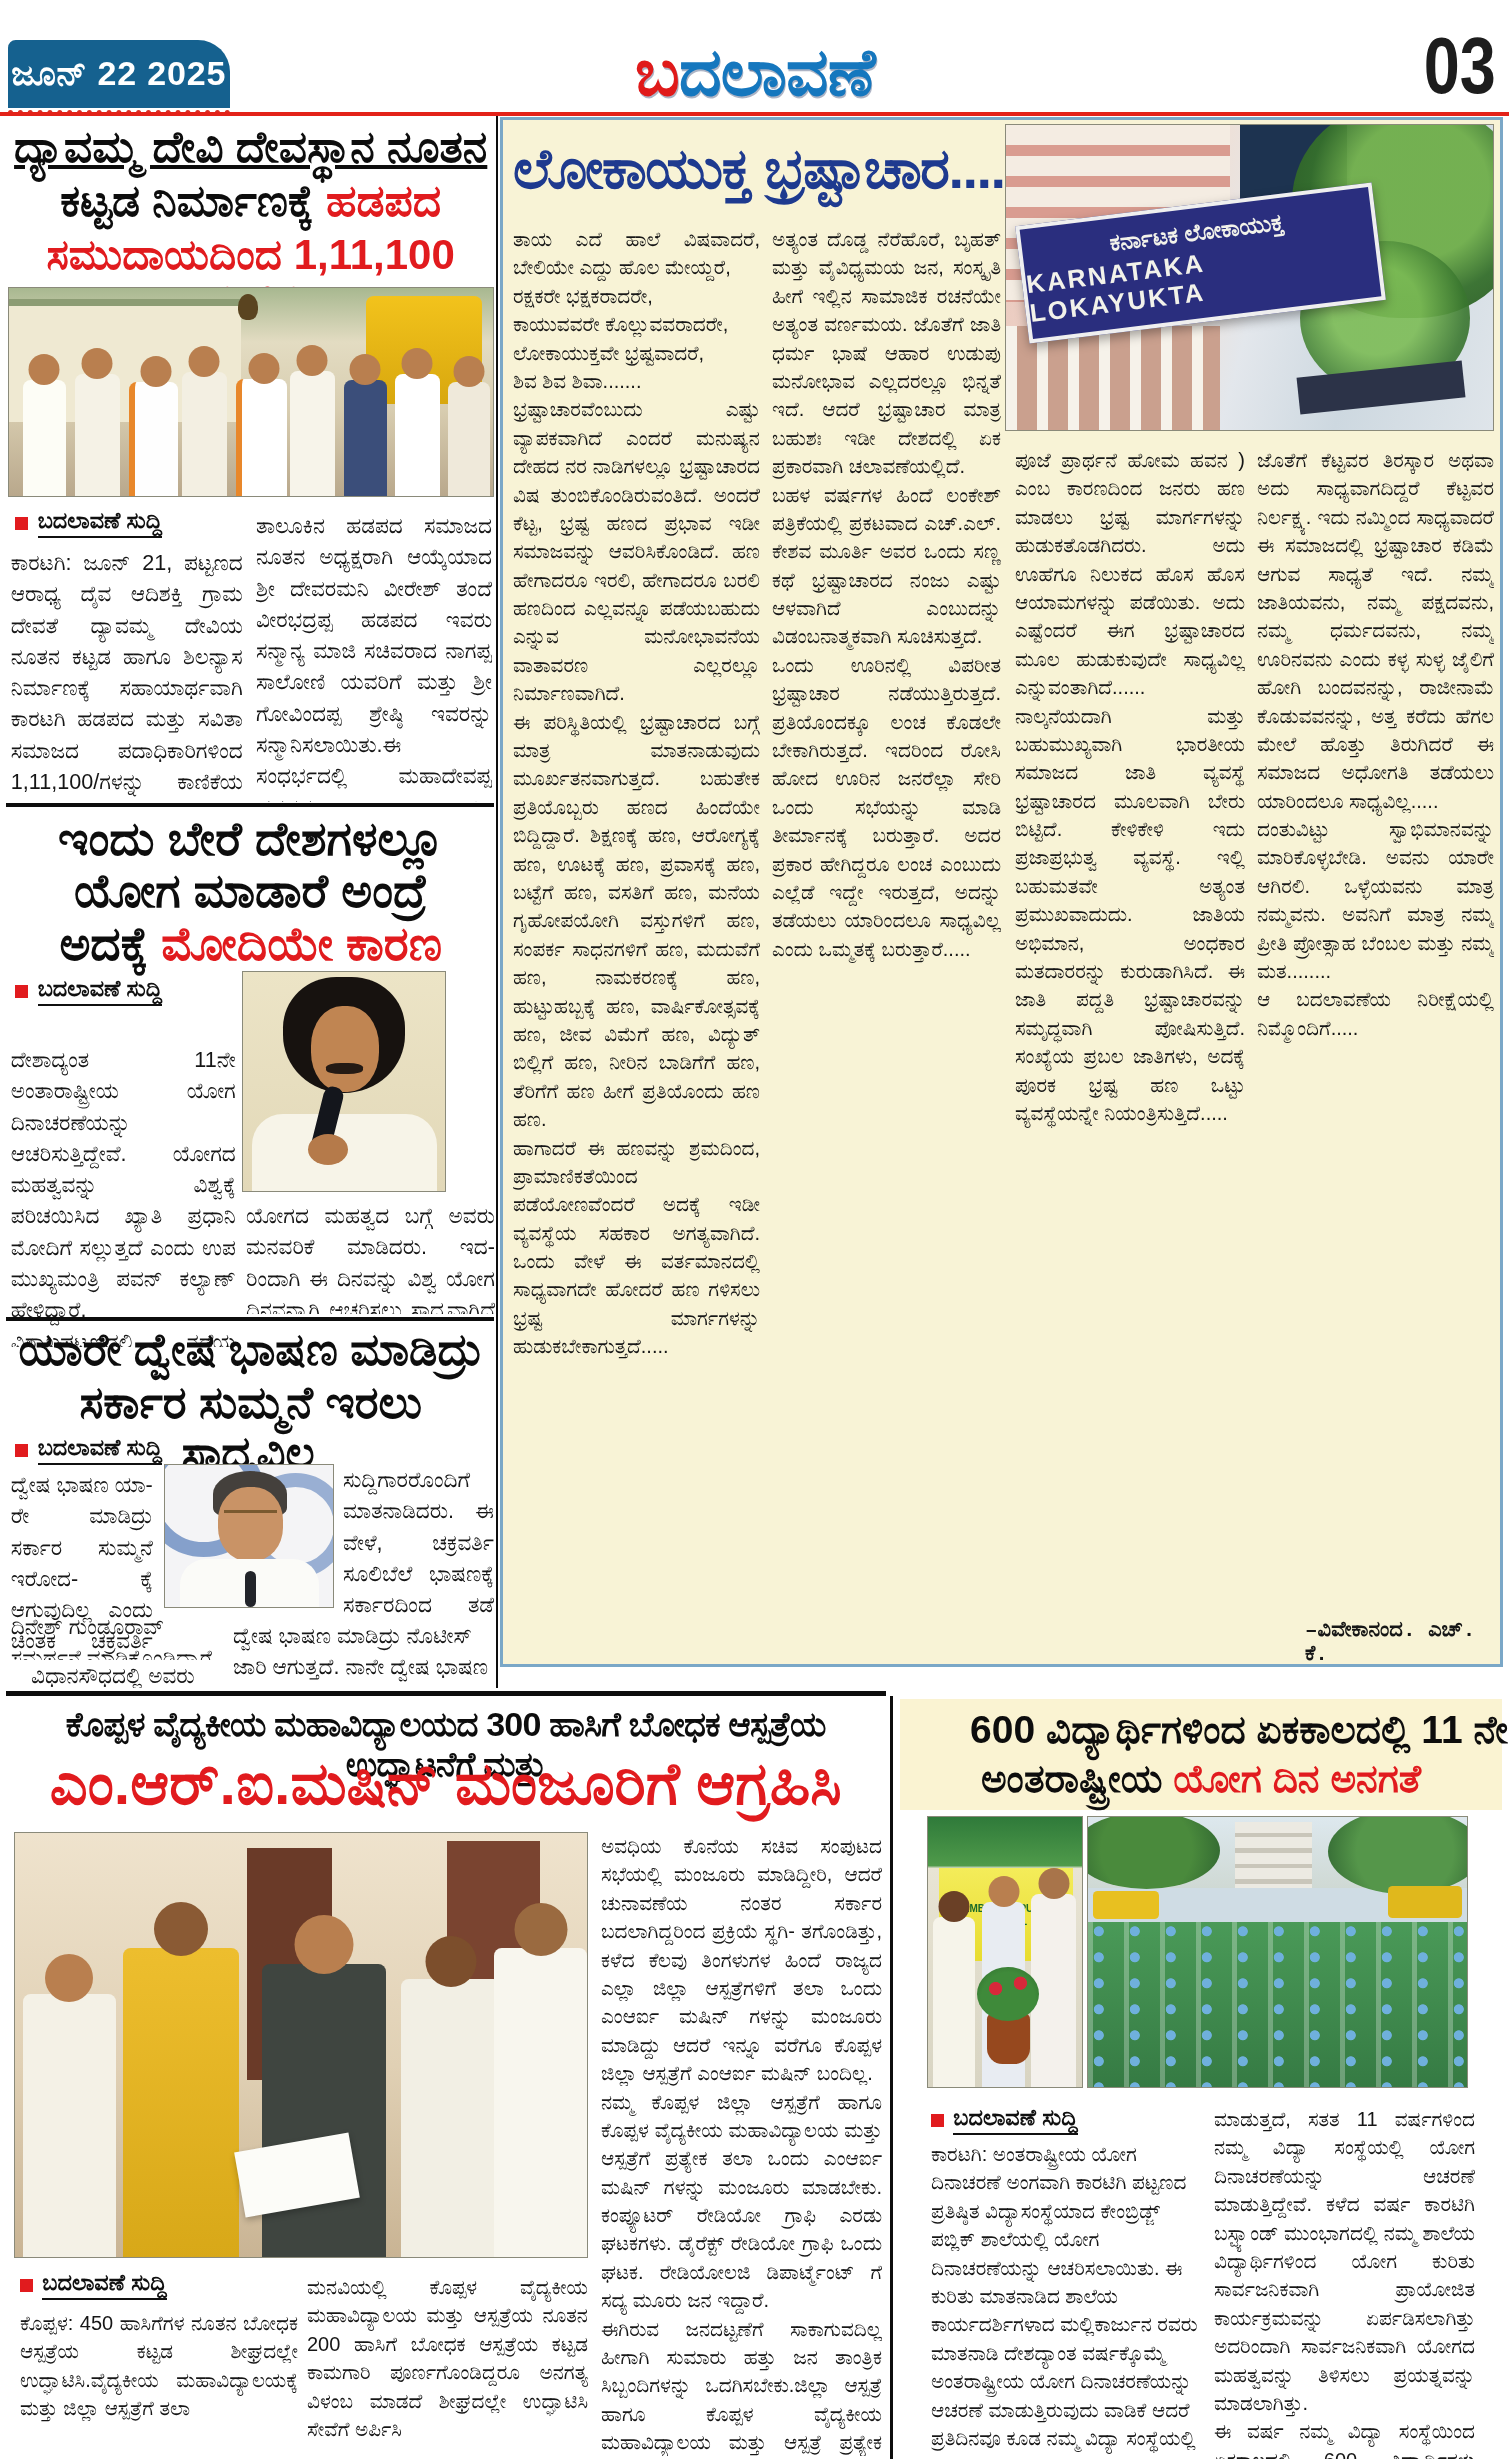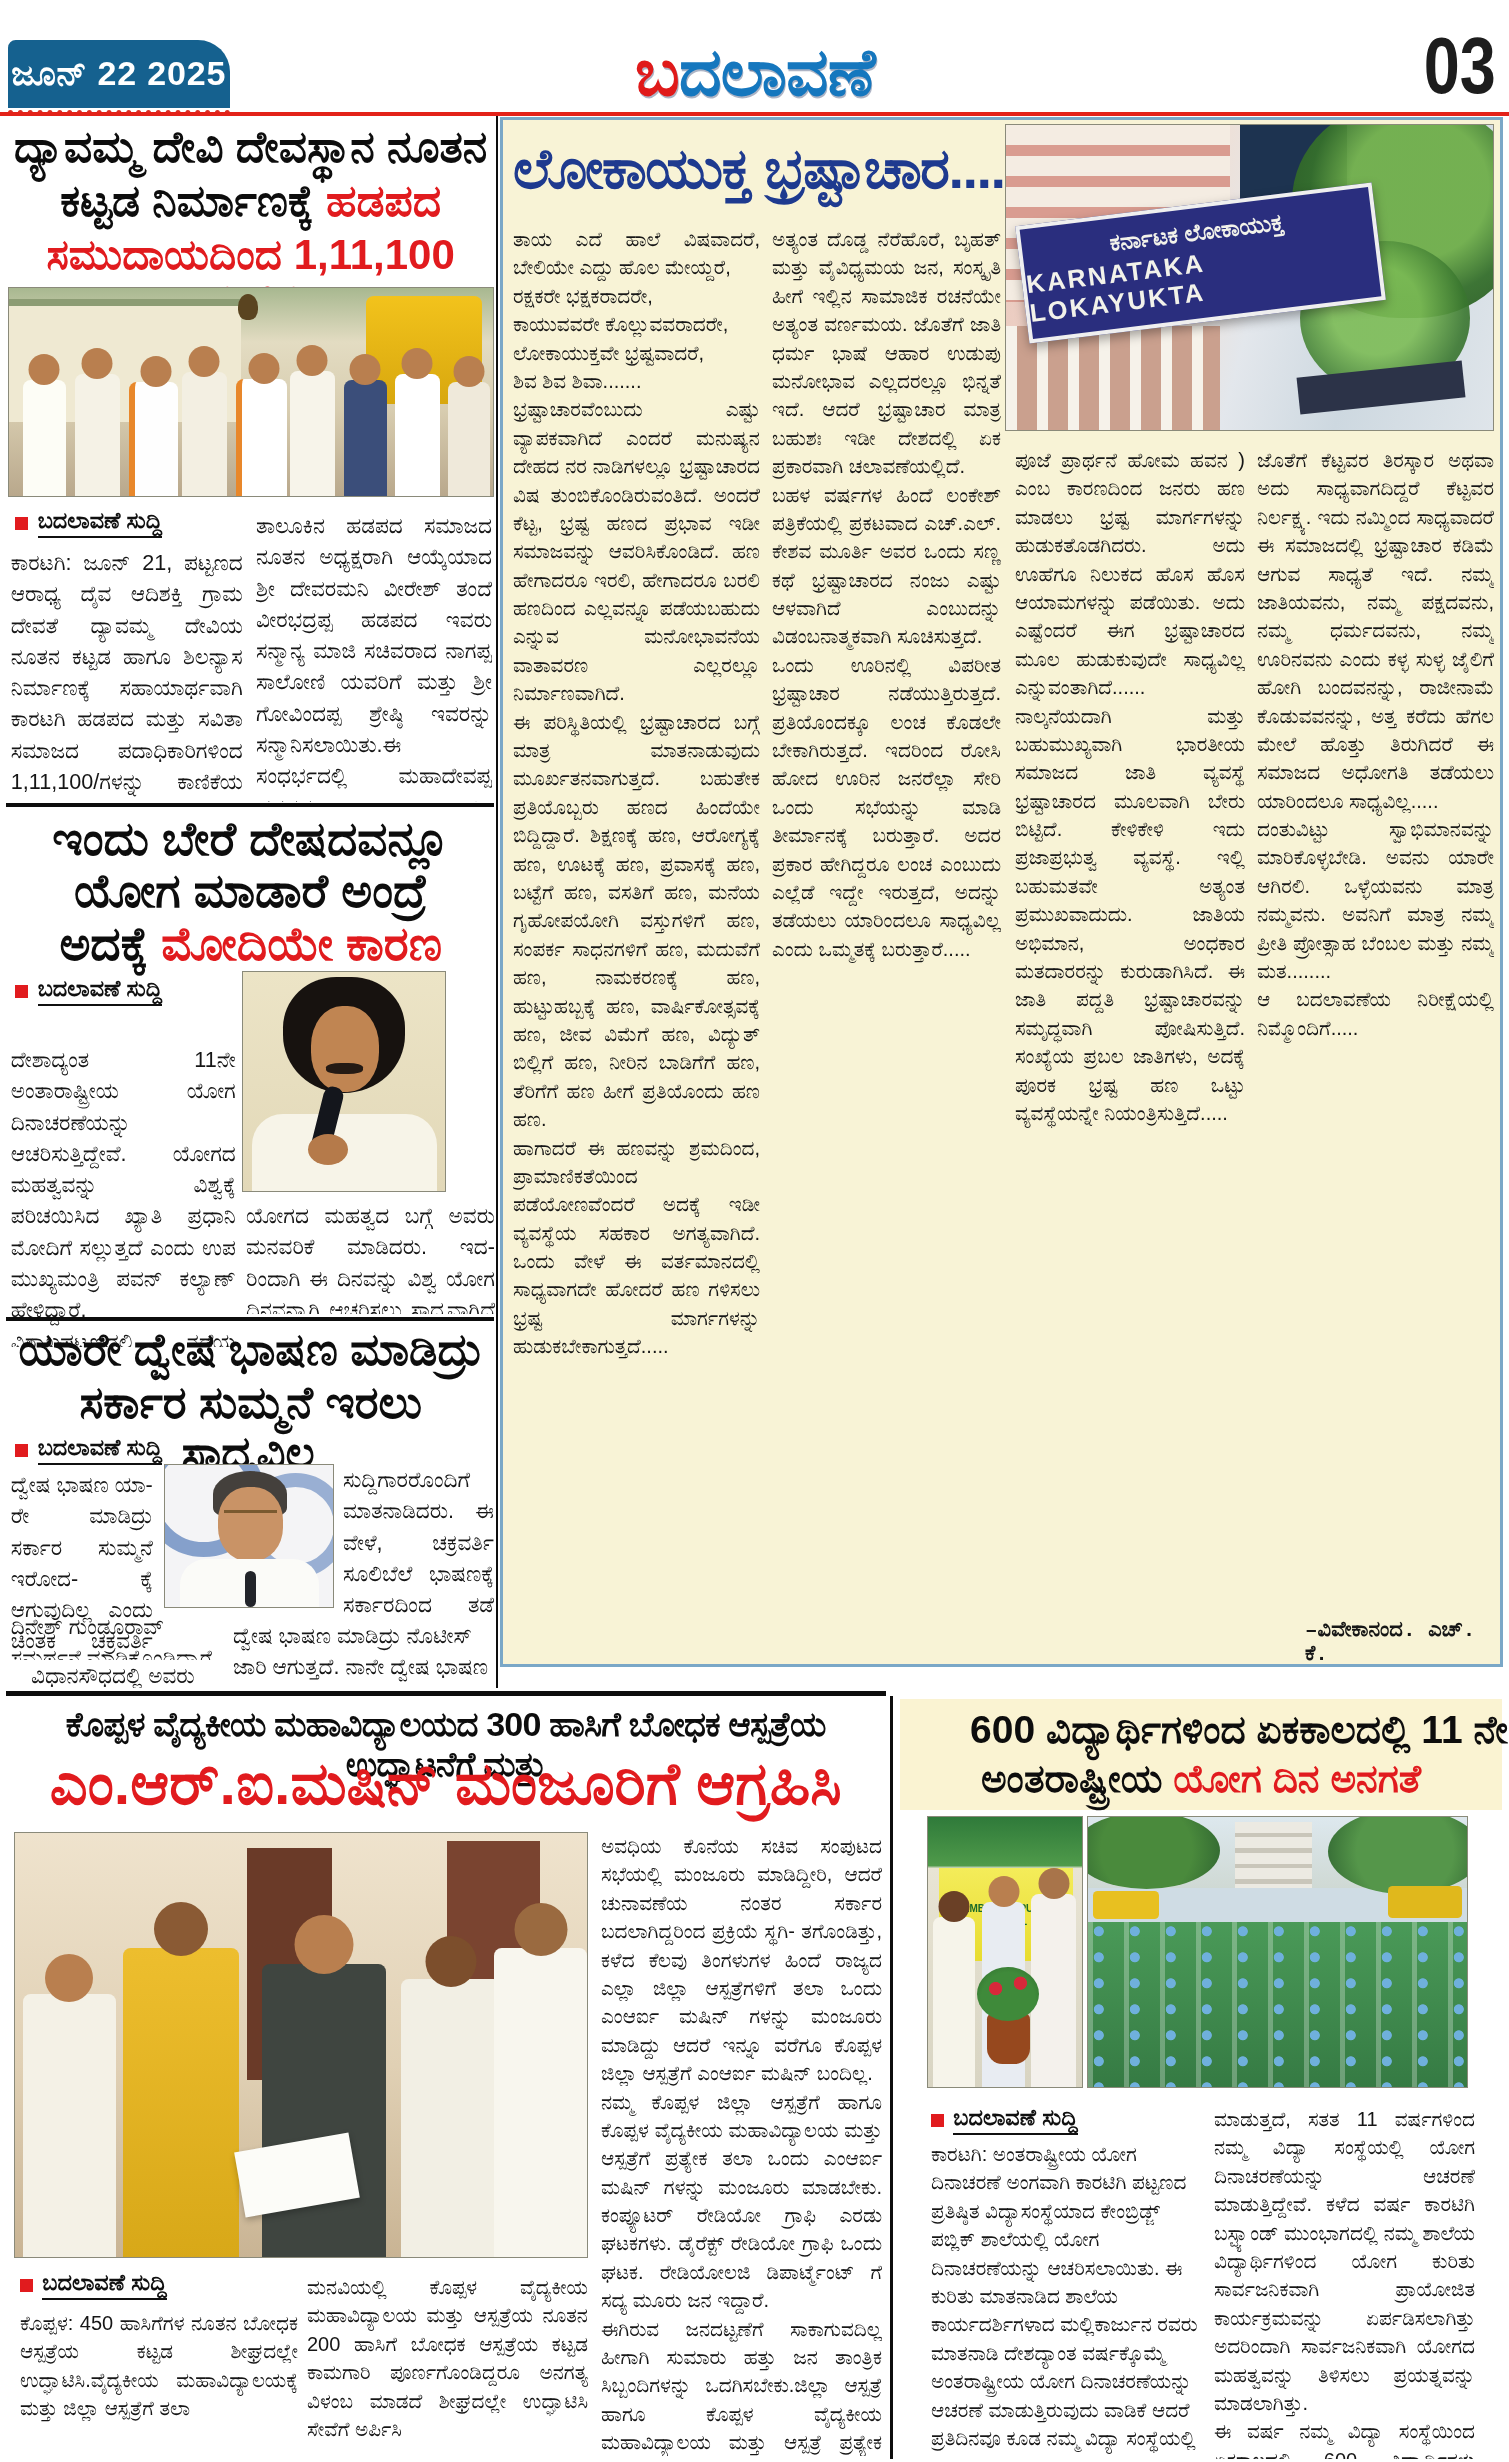--- a/index.html
+++ b/index.html
@@ -52,21 +52,21 @@
 <div class="abs date-box" style="left:7.7px;top:40px;width:222px;height:68px;">
   <span>ಜೂನ್ 22 2025</span>
 </div>
 <div class="abs dotted-red" style="left:7.7px;top:110px;width:222px;height:0;"></div>
 <div class="abs masthead" style="left:0;top:34px;width:1510px;text-align:center;">
   <span class="m-red">ಬ</span><span class="m-blue">ದಲಾವಣೆ</span>
 </div>
 <div class="abs pagenum" style="right:14px;top:20px;">03</div>
 <div class="abs redrule" style="left:0;top:112px;width:1510px;height:3.9px;"></div>
 
-<div class="abs hl center" style="left:7.7px;top:122px;width:486px;font-size:44px;line-height:1.12;">ದ್ಯಾವಮ್ಮ ದೇವಿ ದೇವಸ್ಥಾನ ನೂತನ</div>
+<div class="abs hl center" style="left:7.7px;top:122px;width:486px;font-size:44px;line-height:1.12;text-decoration:underline;">ದ್ಯಾವಮ್ಮ ದೇವಿ ದೇವಸ್ಥಾನ ನೂತನ</div>
 <div class="abs hl center" style="left:7.7px;top:176px;width:486px;font-size:44px;line-height:1.12;">
   <span>ಕಟ್ಟಡ ನಿರ್ಮಾಣಕ್ಕೆ </span><span class="red">ಹಡಪದ</span>
 </div>
 <div class="abs hl red center" style="left:7.7px;top:232px;width:486px;font-size:42px;line-height:1.1;">ಸಮುದಾಯದಿಂದ 1,11,100 ದೇಣಿಗೆ</div>
 
 <div class="abs photo" style="left:7.7px;top:287px;width:486px;height:210px;background:linear-gradient(180deg,#a8b890 0%,#e3dcc2 26%,#d8cdb0 58%,#b9a88c 100%);">
   <div class="abs" style="left:0;top:10.8px;width:232px;height:116px;background:#efe9d2;border-top:7.7px solid #8c9c74;"></div>
   <div class="abs" style="left:229px;top:6.2px;width:20px;height:26px;background:#5a4420;border-radius:50% 50% 40% 40%;"></div>
   <div class="abs" style="right:10.8px;top:7.7px;width:116px;height:108px;background:linear-gradient(180deg,#f2c31c,#d8a70e);border-radius:7.7px;"></div>
   <div class="fig" style="left:14px;width:43px;height:116px;background:#fdfdf6;">
@@ -101,21 +101,21 @@
 <div class="abs byline" style="left:15.4px;top:508px;">
   <span class="redsq"></span>
   <span class="label">ಬದಲಾವಣೆ ಸುದ್ದಿ</span>
 </div>
 <div class="abs bodytxt big" style="left:10.8px;top:547px;width:232px;height:255px;">ಕಾರಟಗಿ: ಜೂನ್ 21, ಪಟ್ಟಣದ ಆರಾಧ್ಯ ದೈವ ಆದಿಶಕ್ತಿ ಗ್ರಾಮ ದೇವತೆ ದ್ಯಾವಮ್ಮ ದೇವಿಯ ನೂತನ ಕಟ್ಟಡ ಹಾಗೂ ಶಿಲನ್ಯಾಸ ನಿರ್ಮಾಣಕ್ಕೆ ಸಹಾಯಾರ್ಥವಾಗಿ ಕಾರಟಗಿ ಹಡಪದ ಮತ್ತು ಸವಿತಾ ಸಮಾಜದ ಪದಾಧಿಕಾರಿಗಳಿಂದ 1,11,100/ಗಳನ್ನು ಕಾಣಿಕೆಯ ರೂಪದಲ್ಲಿ ಕಾರಟಗಿಯ ಹಿರಿಯ ಮುಖಂಡರಾದ ಮಾಜಿ ಸಚಿವರಾದ ಸಾಲೋಣಿ ನಾಗಪ್ಪ ನವರಿಗೆ ಮತ್ತು ಖಜಾಂಚಿಗಳಾದ ಶ್ರೀ ಗೋವಿಂದಪ್ಪ ಶ್ರೇಷ್ಠಿ ಇವರಿಗೆ ಶನಿವಾರ ನೀಡಲಾಯಿತು.
  ಇದೇ ಸಂಧರ್ಭದಲ್ಲಿ ಕಾರಟಗಿ</div>
 <div class="abs bodytxt big" style="left:256px;top:510px;width:236px;height:292px;">ತಾಲೂಕಿನ ಹಡಪದ ಸಮಾಜದ ನೂತನ ಅಧ್ಯಕ್ಷರಾಗಿ ಆಯ್ಕೆಯಾದ ಶ್ರೀ ದೇವರಮನಿ ವೀರೇಶ್ ತಂದೆ ವೀರಭದ್ರಪ್ಪ ಹಡಪದ ಇವರು ಸನ್ಮಾನ್ಯ ಮಾಜಿ ಸಚಿವರಾದ ನಾಗಪ್ಪ ಸಾಲೋಣಿ ಯವರಿಗೆ ಮತ್ತು ಶ್ರೀ ಗೋವಿಂದಪ್ಪ ಶ್ರೇಷ್ಠಿ ಇವರನ್ನು ಸನ್ಮಾನಿಸಲಾಯಿತು.ಈ ಸಂಧರ್ಭದಲ್ಲಿ ಮಹಾದೇವಪ್ಪ ಹಡಪದ, ಶ್ರೀ ರಾಮಾಂಜನೇಯ,ಶಿವಕುಮಾರ್, ಅಮರೇಶ್ ಕೊಟ್ನೆಕಲ್,ಮಹಾಂತೇಶ್ ಬೆಣಕಲ್,ಬಸಪ್ಪ ಅಂಗಡಿ,ವೀರಭದ್ರಪ್ಪ ಜಾಲಿಹಾಳ್,ಆಂಜನೇಯ, ಮಹಾಂತೇಶ್ ಪಗಡದಿನ್ನಿ, ಚಂದ್ರಶೇಖರ್, ಮಂಜುನಾಥ್ ಕಾಶಿನಾಥ್, ವೀರಭದ್ರಪ್ಪ ಅಂಬಣ್ಣ,ಮಂಜುನಾಥ್ ಬೆಣಕಲ್,ರವಿಕೊಡಿಕೊಪ್ಪ,ರುದ್ರೇಶ್ ,ಮಂಜುನಾಥ್ ಯಲಬುರ್ಗಾ ಇನ್ನಿತರರು ಭಾಗವಹಿಸಿದ್ದರು..</div>
 
 <div class="abs rule-h" style="left:6.2px;top:803px;width:488px;height:3.9px;"></div>
 
-<div class="abs hl center" style="left:7.7px;top:814px;width:486px;font-size:47px;line-height:1.08;">ಇಂದು ಬೇರೆ ದೇಷದವನ್ಲೂ</div>
+<div class="abs hl center" style="left:7.7px;top:814px;width:486px;font-size:47px;line-height:1.08;">ಇಂದು ಬೇರೆ ದೇಶಗಳಲ್ಲೂ</div>
 <div class="abs hl center" style="left:7.7px;top:866px;width:486px;font-size:47px;line-height:1.08;">ಯೋಗ ಮಾಡಾರೆ ಅಂದ್ರೆ</div>
 <div class="abs hl center" style="left:7.7px;top:919px;width:486px;font-size:47px;line-height:1.08;">
   <span>ಅದಕ್ಕೆ </span><span class="red">ಮೋದಿಯೇ ಕಾರಣ</span>
 </div>
 <div class="abs byline" style="left:15.4px;top:976px;">
   <span class="redsq"></span>
   <span class="label">ಬದಲಾವಣೆ ಸುದ್ದಿ</span>
 </div>
 <div class="abs bodytxt big" style="left:10.8px;top:1044px;width:225px;height:303px;">ದೇಶಾದ್ಯಂತ 11ನೇ ಅಂತಾರಾಷ್ಟ್ರೀಯ ಯೋಗ ದಿನಾಚರಣೆಯನ್ನು ಆಚರಿಸುತ್ತಿದ್ದೇವೆ. ಯೋಗದ ಮಹತ್ವವನ್ನು ವಿಶ್ವಕ್ಕೆ ಪರಿಚಯಿಸಿದ ಖ್ಯಾತಿ ಪ್ರಧಾನಿ ಮೋದಿಗೆ ಸಲ್ಲುತ್ತದೆ ಎಂದು ಉಪ ಮುಖ್ಯಮಂತ್ರಿ ಪವನ್ ಕಲ್ಯಾಣ್ ಹೇಳಿದ್ದಾರೆ.
  ವಿಶಾಖಪಟ್ಟಣದಲ್ಲಿ ನಡೆಯ ಬೃಹತ್ ಯೋಗ ಕಾರ್ಯಕ್ರಮದಲ್ಲಿ ಪ್ರಧಾನಿ ಮೋದಿ ಭಾಗಿಯಾಗಿದ್ದಾರೆ. ಈ ಕಾರ್ಯಕ್ರಮದಲ್ಲಿ ಪವನ್ ಕಲ್ಯಾಣ್ ಮಾತನಾಡಿದ್ದು, ಬೇರೆ ದೇಶಗಳಲ್ಲಿಯೂ ಇಂದು ಜನ ಯೋಗದ ಮಹತ್ವ ಅರಿತಿದ್ದಾರೆ ಎಂದರೆ ಅದಕ್ಕೆ ಪ್ರಧಾನಿ ಮೋದಿಯೇ ಕಾರಣ. ವಿಶ್ವಸಂಸ್ಥೆಯಲ್ಲಿ</div>

